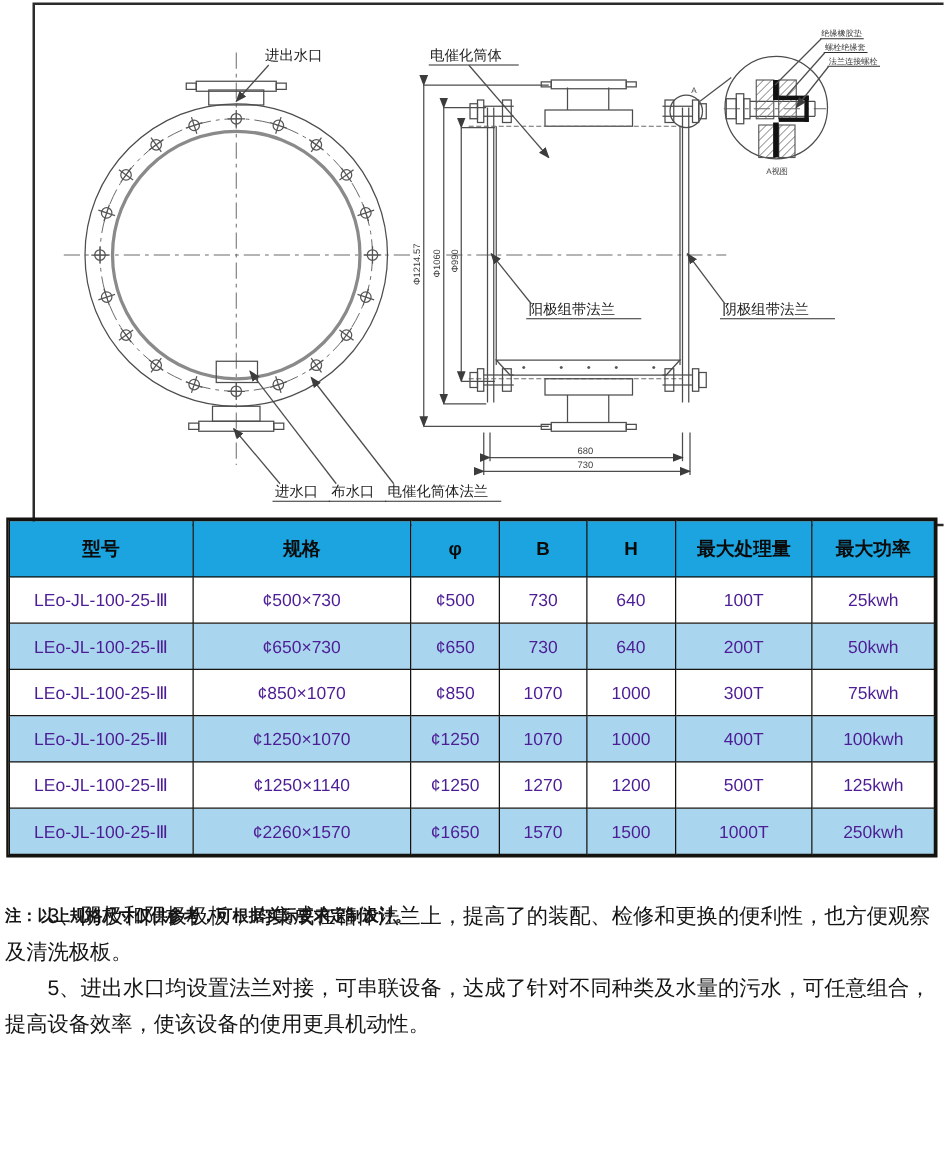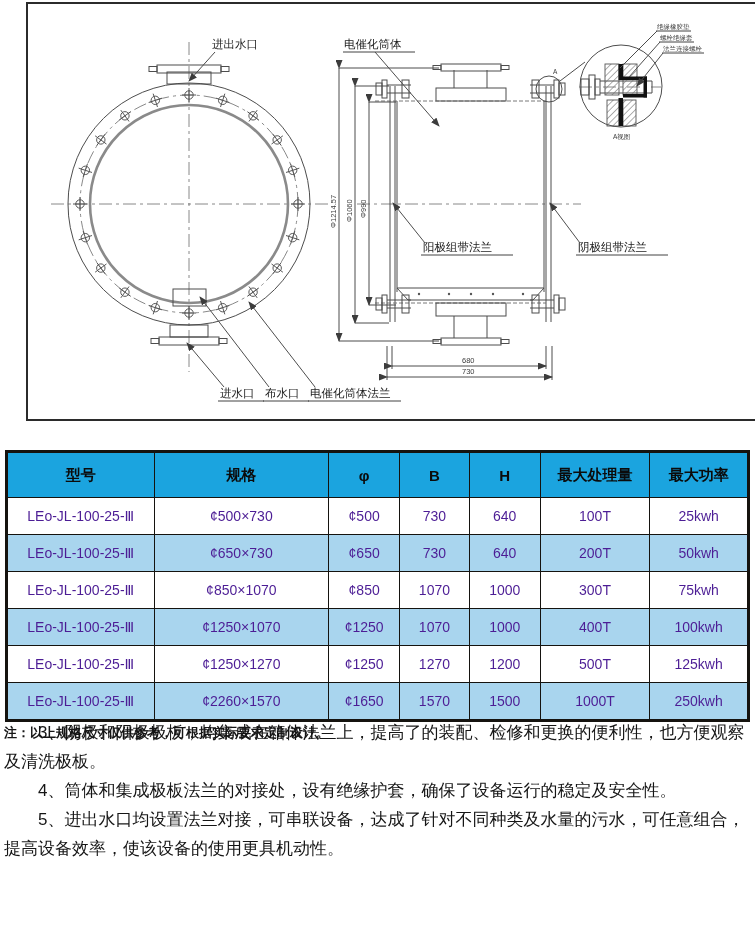--- a/index.html
+++ b/index.html
@@ -15,21 +15,21 @@
   .ln2 { stroke:#8a8a8a; fill:none; stroke-width:2.6; }
   .cl  { stroke:#6a6a6a; fill:none; stroke-width:0.8; stroke-dasharray:13 4 3 4; }
   .gsk { stroke:#6a6a6a; fill:none; stroke-width:0.9; stroke-dasharray:4 2; }
   .lbl { fill:#1c1c1c; font-size:11.5px; }
   .dim { fill:#3c3c3c; font-size:7.5px; }
   .tiny{ fill:#3c3c3c; font-size:6.5px; }
   .ul  { stroke:#2c2c2c; stroke-width:0.9; }
   #bolt-ring circle, #bolt-ring line { stroke:#555; fill:none; stroke-width:1; }
   
   .spec-table {
-    position:absolute; left:7px; top:452px; width:741px; height:260px;
+    position:absolute; left:7px; top:416px; width:741px; height:260px;
     border-collapse:collapse; table-layout:fixed; text-align:center;
   }
   .spec-table th, .spec-table td { border:1px solid #15130f; padding:0; }
   .spec-table thead th {
     background:#1ba4df; color:#0b0b0b; font-size:15px; font-weight:bold; height:44px;
   }
   .spec-table tbody td { background:#ffffff; font-size:14px; height:36px; color:#4c1d95; }
   .spec-table tbody tr.alt td { background:#a9d5ee; }
   .spec-table { outline:2px solid #15130f; }
   .c1{width:19.8%}.c2{width:23.6%}.c3{width:9.6%}.c4{width:9.4%}.c5{width:9.6%}.c6{width:14.8%}.c7{width:13.2%}
@@ -380,21 +380,21 @@
           <td>LEo-JL-100-25-Ⅲ</td>
           <td>¢1250×1070</td>
           <td>¢1250</td>
           <td>1070</td>
           <td>1000</td>
           <td>400T</td>
           <td>100kwh</td>
         </tr>
         <tr>
           <td>LEo-JL-100-25-Ⅲ</td>
-          <td>¢1250×1270</td>
+          <td>¢1250×1140</td>
           <td>¢1250</td>
           <td>1270</td>
           <td>1200</td>
           <td>500T</td>
           <td>125kwh</td>
         </tr>
         <tr class="alt">
           <td>LEo-JL-100-25-Ⅲ</td>
           <td>¢2260×1570</td>
           <td>¢1650</td>
@@ -402,17 +402,16 @@
           <td>1500</td>
           <td>1000T</td>
           <td>250kwh</td>
         </tr>
       </tbody>
 </table>
 
 <div class="note">注：以上规格尺寸仅供参考，可根据实际要求定制设计。</div>
 <div class="paras" id="paragraphs">
       <p>3、阴极和阳极极板，均集成在箱体法兰上，提高了的装配、检修和更换的便利性，也方便观察及清洗极板。</p>
-      <p>4、筒体和集成极板法兰的对接处，设有绝缘护套，确保了设备运行的稳定及安全性。</p>
       <p>5、进出水口均设置法兰对接，可串联设备，达成了针对不同种类及水量的污水，可任意组合，提高设备效率，使该设备的使用更具机动性。</p>
     </div>
 
 </div>
 
 </body></html>

